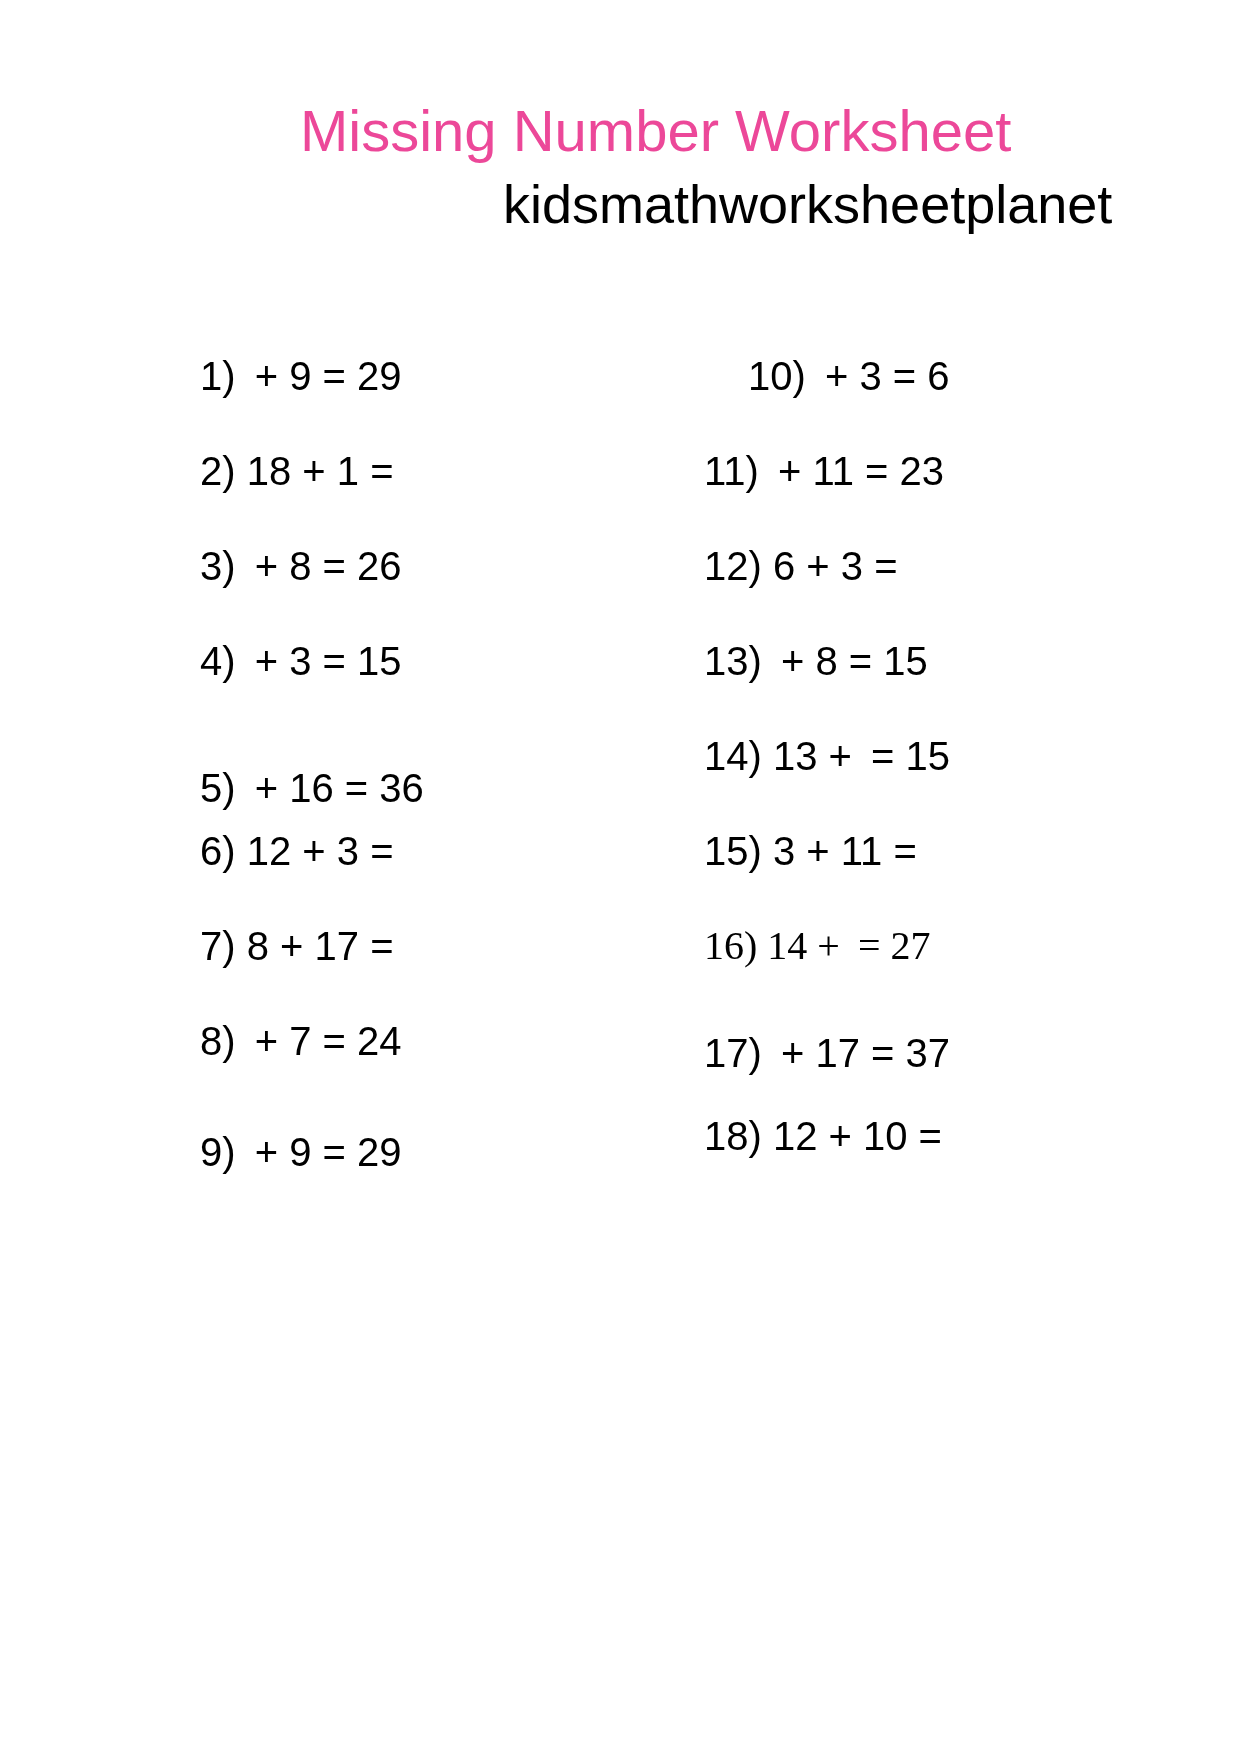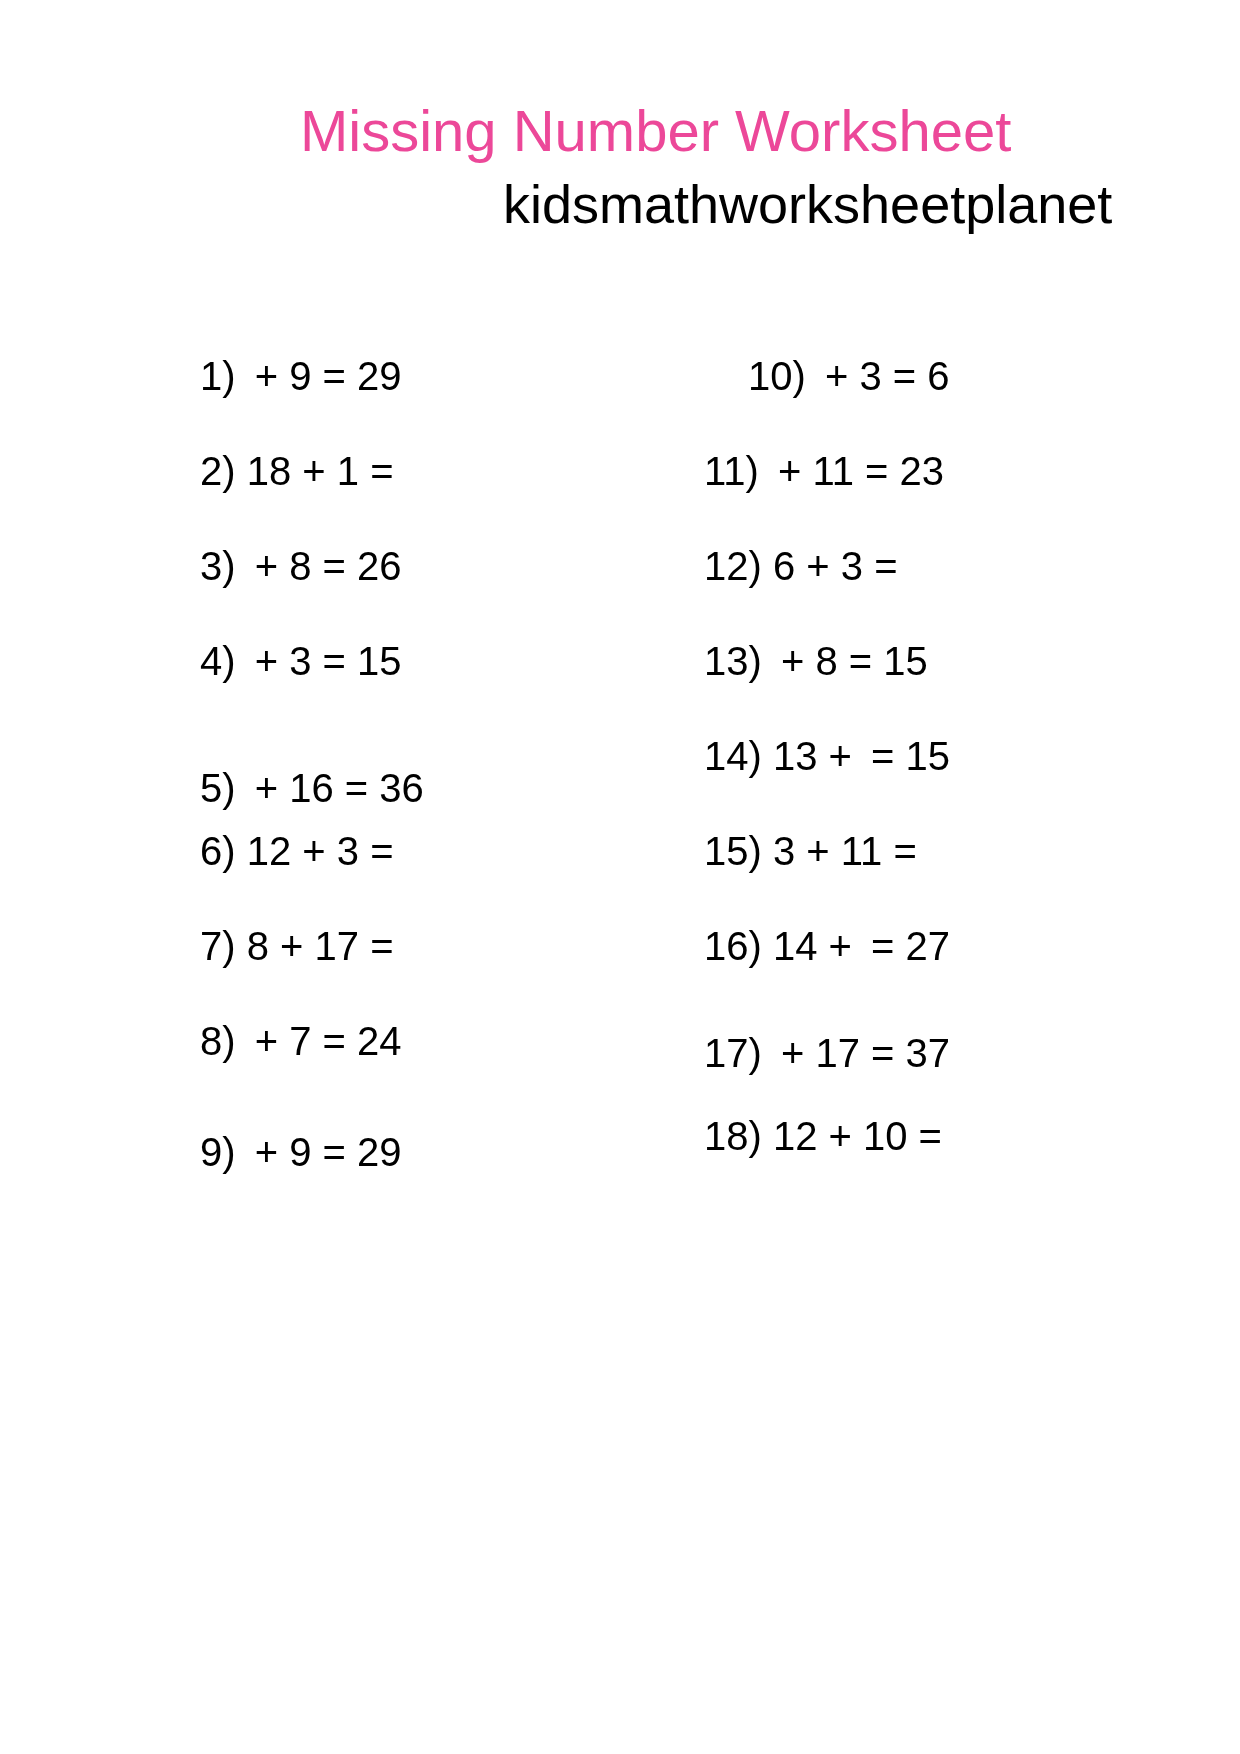--- a/index.html
+++ b/index.html
@@ -90,21 +90,21 @@
   <span>14)</span>
   <span>13 +</span>
   <span class="blank"></span>
   <span>= 15</span>
 </div>
 <div class="problem" style="left:704px; top:827px;text-align:right;">
   <span>15)</span>
   <span>3 + 11 =</span>
   <span class="blank"></span>
 </div>
-<div class="problem" style="left:704px; top:922px;">
+<div class="problem" style="left:704px; top:922px;font-family:Liberation Serif, serif;">
   <span>16)</span>
   <span>14 +</span>
   <span class="blank"></span>
   <span>= 27</span>
 </div>
 <div class="problem" style="left:704px; top:1017px;margin-top:12px;">
   <span>17)</span>
   <span class="blank"></span>
   <span>+ 17 = 37</span>
 </div>

